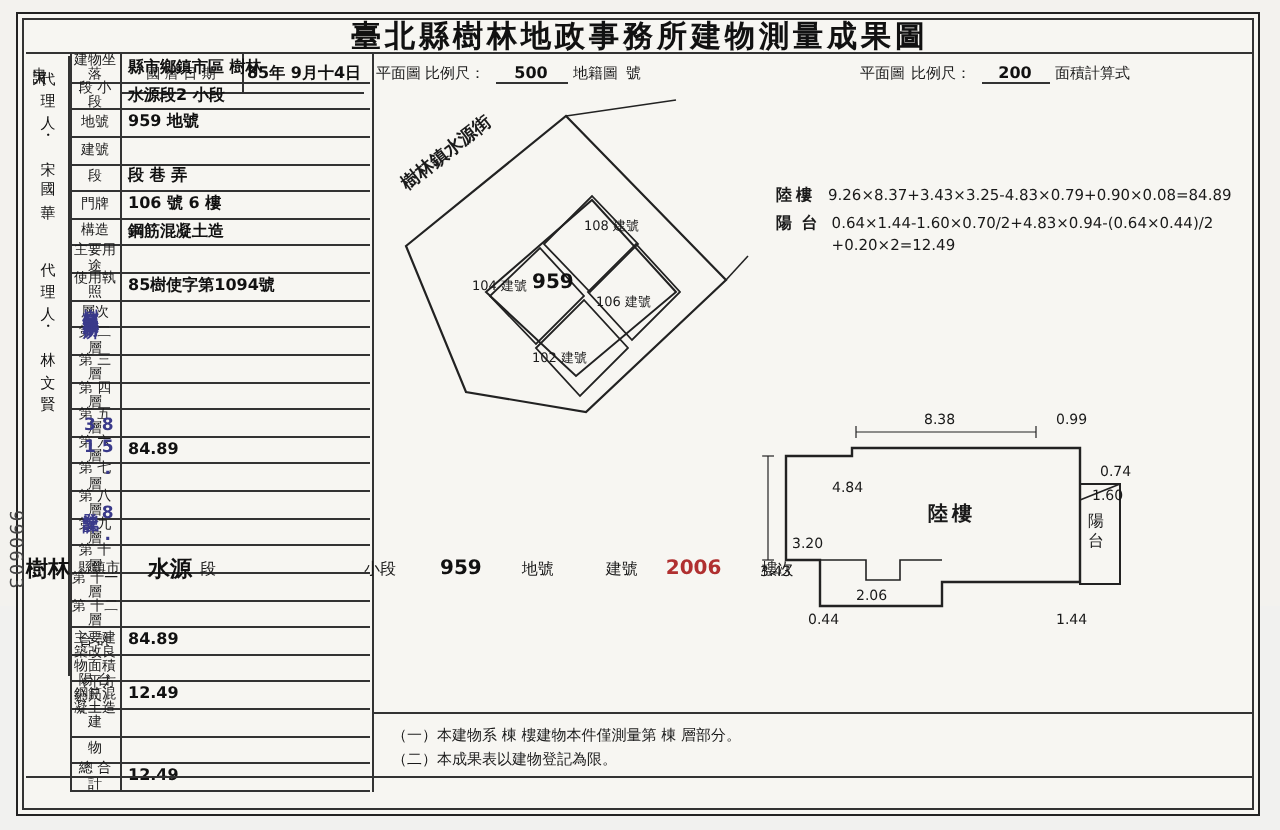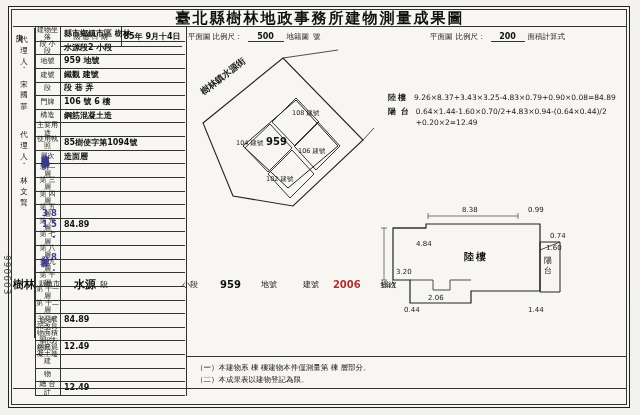--- a/index.html
+++ b/index.html
@@ -200,21 +200,20 @@
       <div class="row" style="top: 13.6296px; height: 13.6296px;">
         <div class="cellL">段 小 段</div>
         <div class="cellR hand">水源段2    小段</div>
       </div>
       <div class="row" style="top: 27.2593px; height: 13.6296px;">
         <div class="cellL">地號</div>
         <div class="cellR hand">959  地號</div>
       </div>
       <div class="row" style="top: 40.8889px; height: 13.6296px;">
         <div class="cellL">建號</div>
-        <div class="cellR hand">鐵觀  建號</div>
       </div>
       <div class="row" style="top: 54.5185px; height: 13.6296px;">
         <div class="cellL">段</div>
         <div class="cellR hand">段  巷  弄</div>
       </div>
       <div class="row" style="top: 68.1481px; height: 13.6296px;">
         <div class="cellL">門牌</div>
         <div class="cellR hand">106 號 6 樓</div>
       </div>
       <div class="row" style="top: 81.7778px; height: 13.6296px;">
@@ -223,21 +222,20 @@
       </div>
       <div class="row" style="top: 95.4074px; height: 13.6296px;">
         <div class="cellL">主要用途</div>
       </div>
       <div class="row" style="top: 109.037px; height: 13.6296px;">
         <div class="cellL">使用執照</div>
         <div class="cellR hand">85樹使字第1094號</div>
       </div>
       <div class="row" style="top: 122.667px; height: 13.6296px;">
         <div class="cellL">層次</div>
-        <div class="cellR hand">造面層</div>
       </div>
       <div class="row" style="top: 136.296px; height: 13.6296px; justify-content: space-between;">
         <div class="cellL">第 二 層</div>
         <div class="cellR hand"></div>
       </div>
       <div class="row" style="top: 149.926px; height: 13.6296px;">
         <div class="cellL">第 三 層</div>
         <div class="cellR hand"></div>
       </div>
       <div class="row" style="top: 163.556px; height: 13.6296px;">

